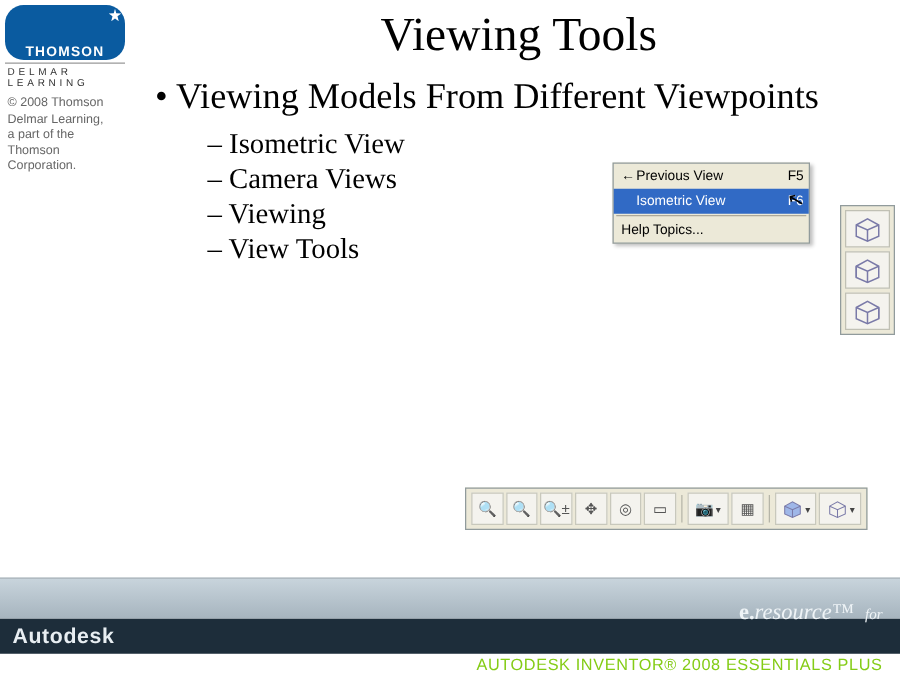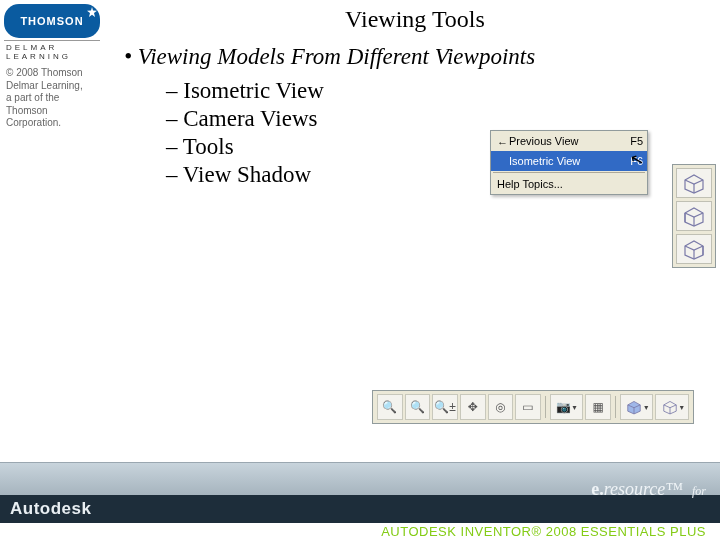--- a/index.html
+++ b/index.html
@@ -16,30 +16,30 @@
   .left-strip {
     position: absolute;
     left: 0;
     top: 0;
     width: 104px;
     height: 540px;
     box-sizing: border-box;
   }
   .thomson-logo {
     width: 96px;
-    height: 34px;
+    height: 44px;
     margin: 4px 4px 0 4px;
     background: #0a5ba0;
     color: #fff;
     font-family: Arial, sans-serif;
     font-size: 11px;
     font-weight: bold;
     letter-spacing: 1px;
     display: flex;
-    align-items: center;
+    align-items: flex-end;
     justify-content: center;
     position: relative;
     border-radius: 15px;
   }
   .thomson-star {
     position: absolute;
     right: 3px;
     top: 3px;
     width: 10px;
     height: 10px;
@@ -66,32 +66,31 @@
   
   .content {
     position: absolute;
     left: 110px;
     top: 0;
     right: 0;
     bottom: 78px;
     box-sizing: border-box;
   }
   .title {
-    font-size: 24px;
+    font-size: 38px;
     text-align: center;
     margin: 6px 0 10px 0;
     font-weight: normal;
   }
   .bullet-main {
-    font-size: 23px;
+    font-size: 29px;
     margin: 0 0 0 8px;
     padding-left: 26px;
     text-indent: -20px;
     line-height: 1.18;
-    font-style: italic;
   }
   .bullet-main::before {
     content: "•  ";
   }
   .sub-list {
     list-style: none;
     margin: 8px 0 0 56px;
     padding: 0;
     font-size: 23px;
   }
@@ -279,22 +278,22 @@
     <div>Thomson Corporation.</div>
   </div>
 </div>
 
 <div class="content">
   <h1 class="title">Viewing Tools</h1>
   <p class="bullet-main">Viewing Models From Different Viewpoints</p>
   <ul class="sub-list">
     <li>Isometric View</li>
     <li>Camera Views</li>
-    <li>Tools</li>
-    <li>View Shadow</li>
+    <li>Viewing</li>
+    <li>View Tools</li>
   </ul>
 
   <div class="ctx-menu">
     <div class="ctx-row">
       <span><span class="ic">←</span><span>Previous View</span></span>
       <span>F5</span>
     </div>
     <div class="ctx-row sel">
       <span><span class="ic"></span><span>Isometric View</span></span>
       <span>F6</span>

